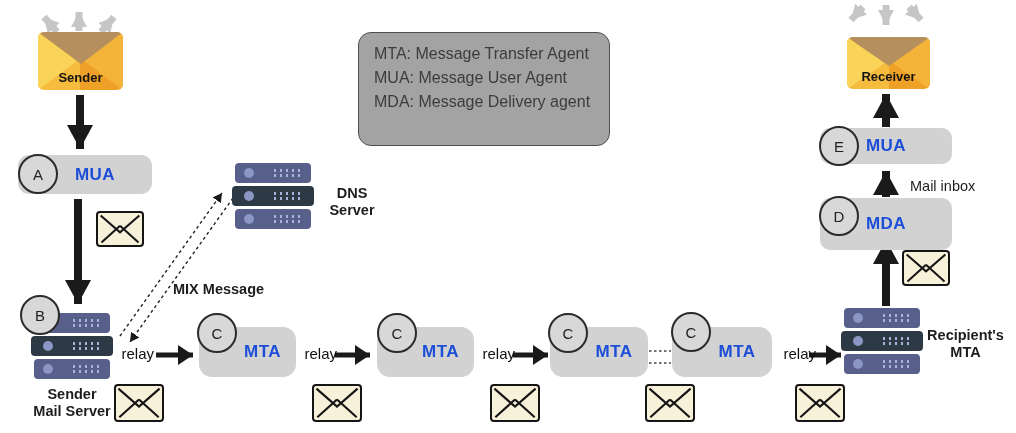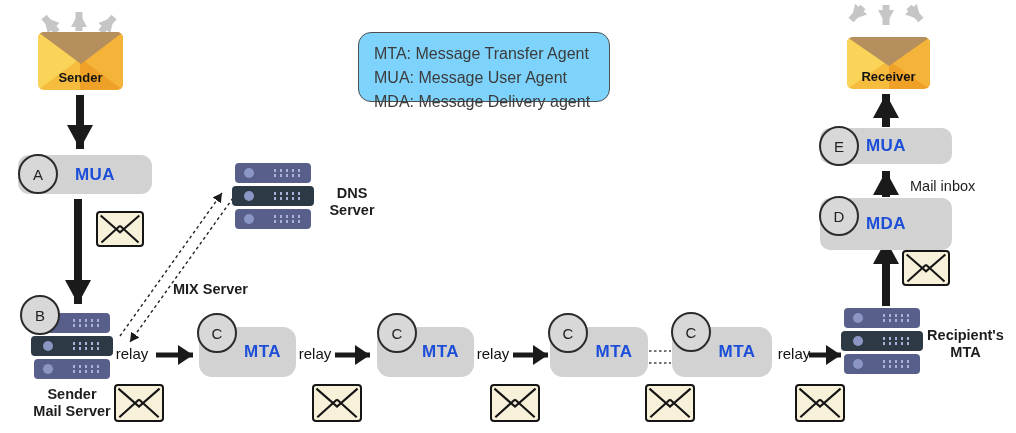--- a/index.html
+++ b/index.html
@@ -59,26 +59,26 @@
   
   .bm-r .t-left {left:0;top:0;border-top:26px solid transparent;border-bottom:26px solid transparent;border-left:38px solid #f9d458;}
   .bm-r .t-right{right:0;top:0;border-top:26px solid transparent;border-bottom:26px solid transparent;border-right:38px solid #f4b43a;}
   .bm-r .t-flap {left:0;top:0;border-left:42px solid transparent;border-right:41px solid transparent;border-top:29px solid #b68f5f;}
 
   
   .caption{
     position:absolute;font-size:14.5px;font-weight:600;color:#1d1d1d;z-index:2;
     text-align:center;white-space:pre-line;line-height:1.15;
   }
-  .relay{position:absolute;font-size:15px;font-weight:400;color:#111;z-index:2;text-align:center;}
+  .relay{position:absolute;font-size:15px;font-weight:400;color:#111;z-index:2;text-align:right;}
 
   
   .legend{
-    position:absolute;left:358px;top:32px;width:252px;height:70px;box-sizing:border-box;
-    border:1.6px solid #4f4f4f;border-radius:13px;background:#7dd3fc;z-index:2;
+    position:absolute;left:358px;top:32px;width:252px;height:114px;box-sizing:border-box;
+    border:1.6px solid #4f4f4f;border-radius:13px;background:#a3a3a3;z-index:2;
     padding:9px 0 0 15px;font-size:16px;color:#3c3c3c;line-height:24px;
   }
   .legend div{white-space:nowrap;}
 </style>
 </head>
 <body>
 
 <div class="stage">
 
   <svg class="wires">
@@ -227,21 +227,21 @@
         <span class="sdots"></span>
       </div>
     <div class="srow light">
         <span class="sled"></span>
         <span class="sdots"></span>
       </div>
   </div>
   <div class="caption" style="left:918px;top:327px;width:95px;">Recipient's
 MTA</div>
 
-  <div class="caption" style="left:173px;top:281px;width:100px;text-align:left;">MIX Server</div>
+  <div class="caption" style="left:173px;top:281px;width:100px;text-align:left;">MIX Message</div>
   <div class="caption" style="left:910px;top:178px;width:90px;text-align:left;font-weight:500;">Mail inbox</div>
 
   <div class="relay" style="left:110px;top:345px;width:44px;">relay</div>
   <div class="relay" style="left:293px;top:345px;width:44px;">relay</div>
   <div class="relay" style="left:471px;top:345px;width:44px;">relay</div>
   <div class="relay" style="left:772px;top:345px;width:44px;">relay</div>
 
   <div class="mail" style="left:96px;top:211px;width:48px;height:36px;">
     <svg viewBox="0 0 50 38">
         <path d="M2,3 L25,23 L48,3 M3,35 L25,15 M47,35 L25,15" fill="none" stroke="#151515" stroke-width="2.4"></path>

